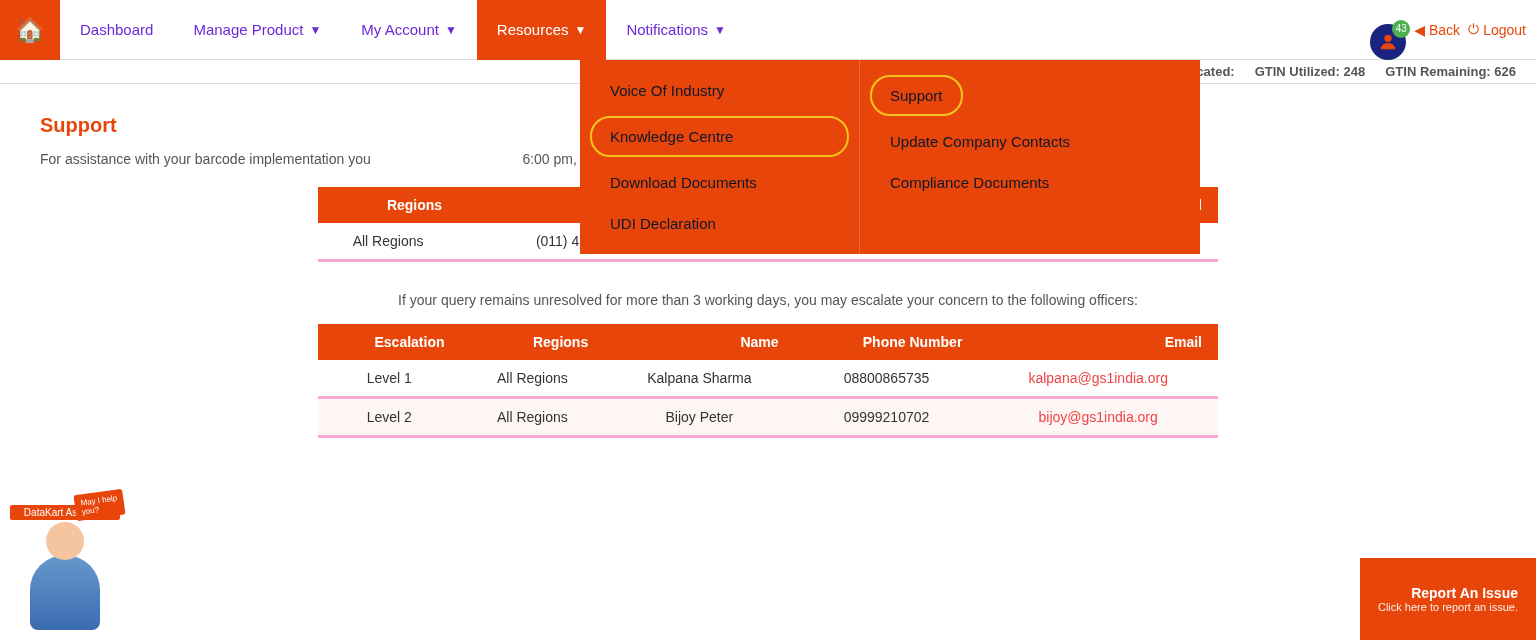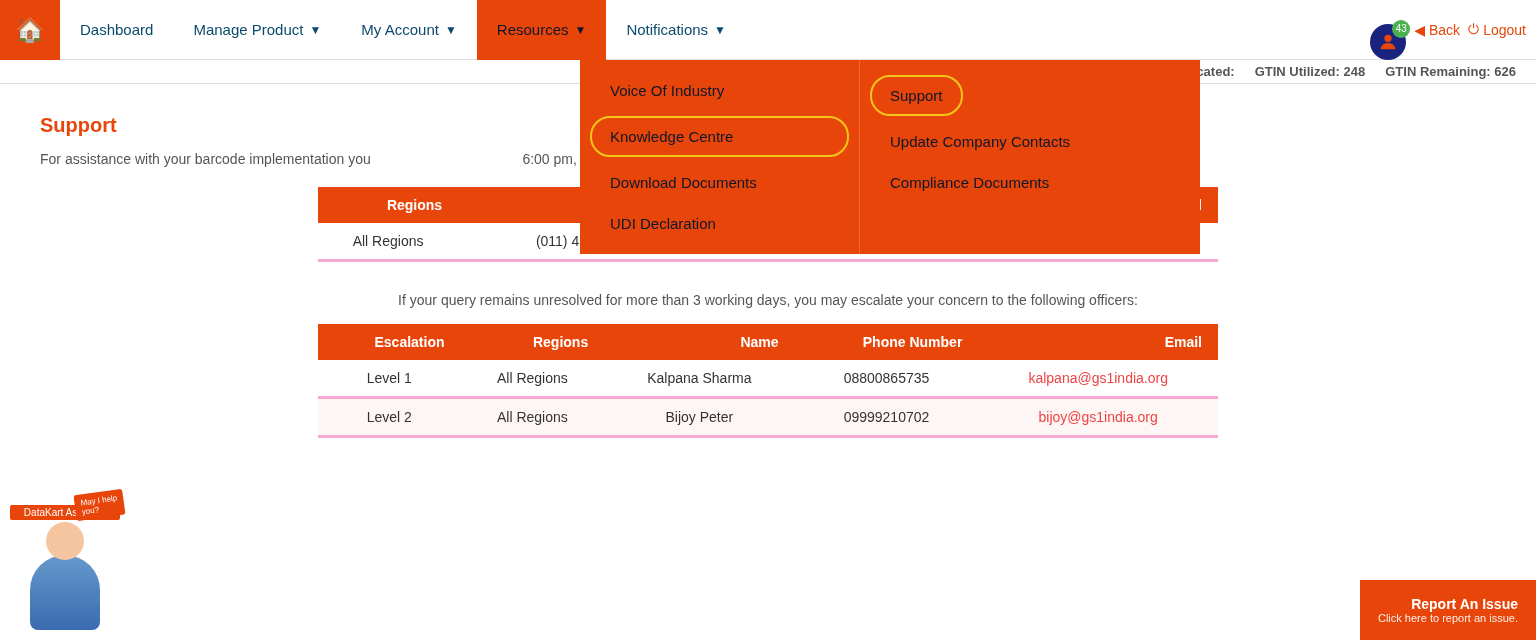--- a/index.html
+++ b/index.html
@@ -26,25 +26,25 @@
       flex-shrink: 0;
     }
     .home-icon { color: white; font-size: 24px; }
     .nav-item {
       padding: 0 20px;
       height: 60px;
       display: flex;
       align-items: center;
       cursor: pointer;
       font-size: 15px;
-      color: #0c4a6e;
+      color: #6d28d9;
       font-weight: 500;
       white-space: nowrap;
     }
-    .nav-item.active { background: #e8450a; color: #0f172a; }
+    .nav-item.active { background: #e8450a; color: #ffffff; }
     .nav-item .arrow { margin-left: 6px; font-size: 12px; }
     .nav-right {
       margin-left: auto;
       display: flex;
       align-items: center;
       gap: 8px;
       padding-right: 10px;
     }
     .user-icon-wrap {
       position: relative;
@@ -178,21 +178,21 @@
       text-align: center;
     }
 
     
     .report-btn {
       position: fixed;
       bottom: 0;
       right: 0;
       background: #e8450a;
       color: #fff;
-      padding: 16px 18px;
+      padding: 27px 18px;
       cursor: pointer;
       font-size: 13px;
       text-align: right;
     }
     .report-btn .main-label { font-weight: bold; font-size: 14px; }
     .report-btn .sub-label { font-size: 11px; opacity: 0.9; }
 
     
     .datakart-assistant {
       position: fixed;

